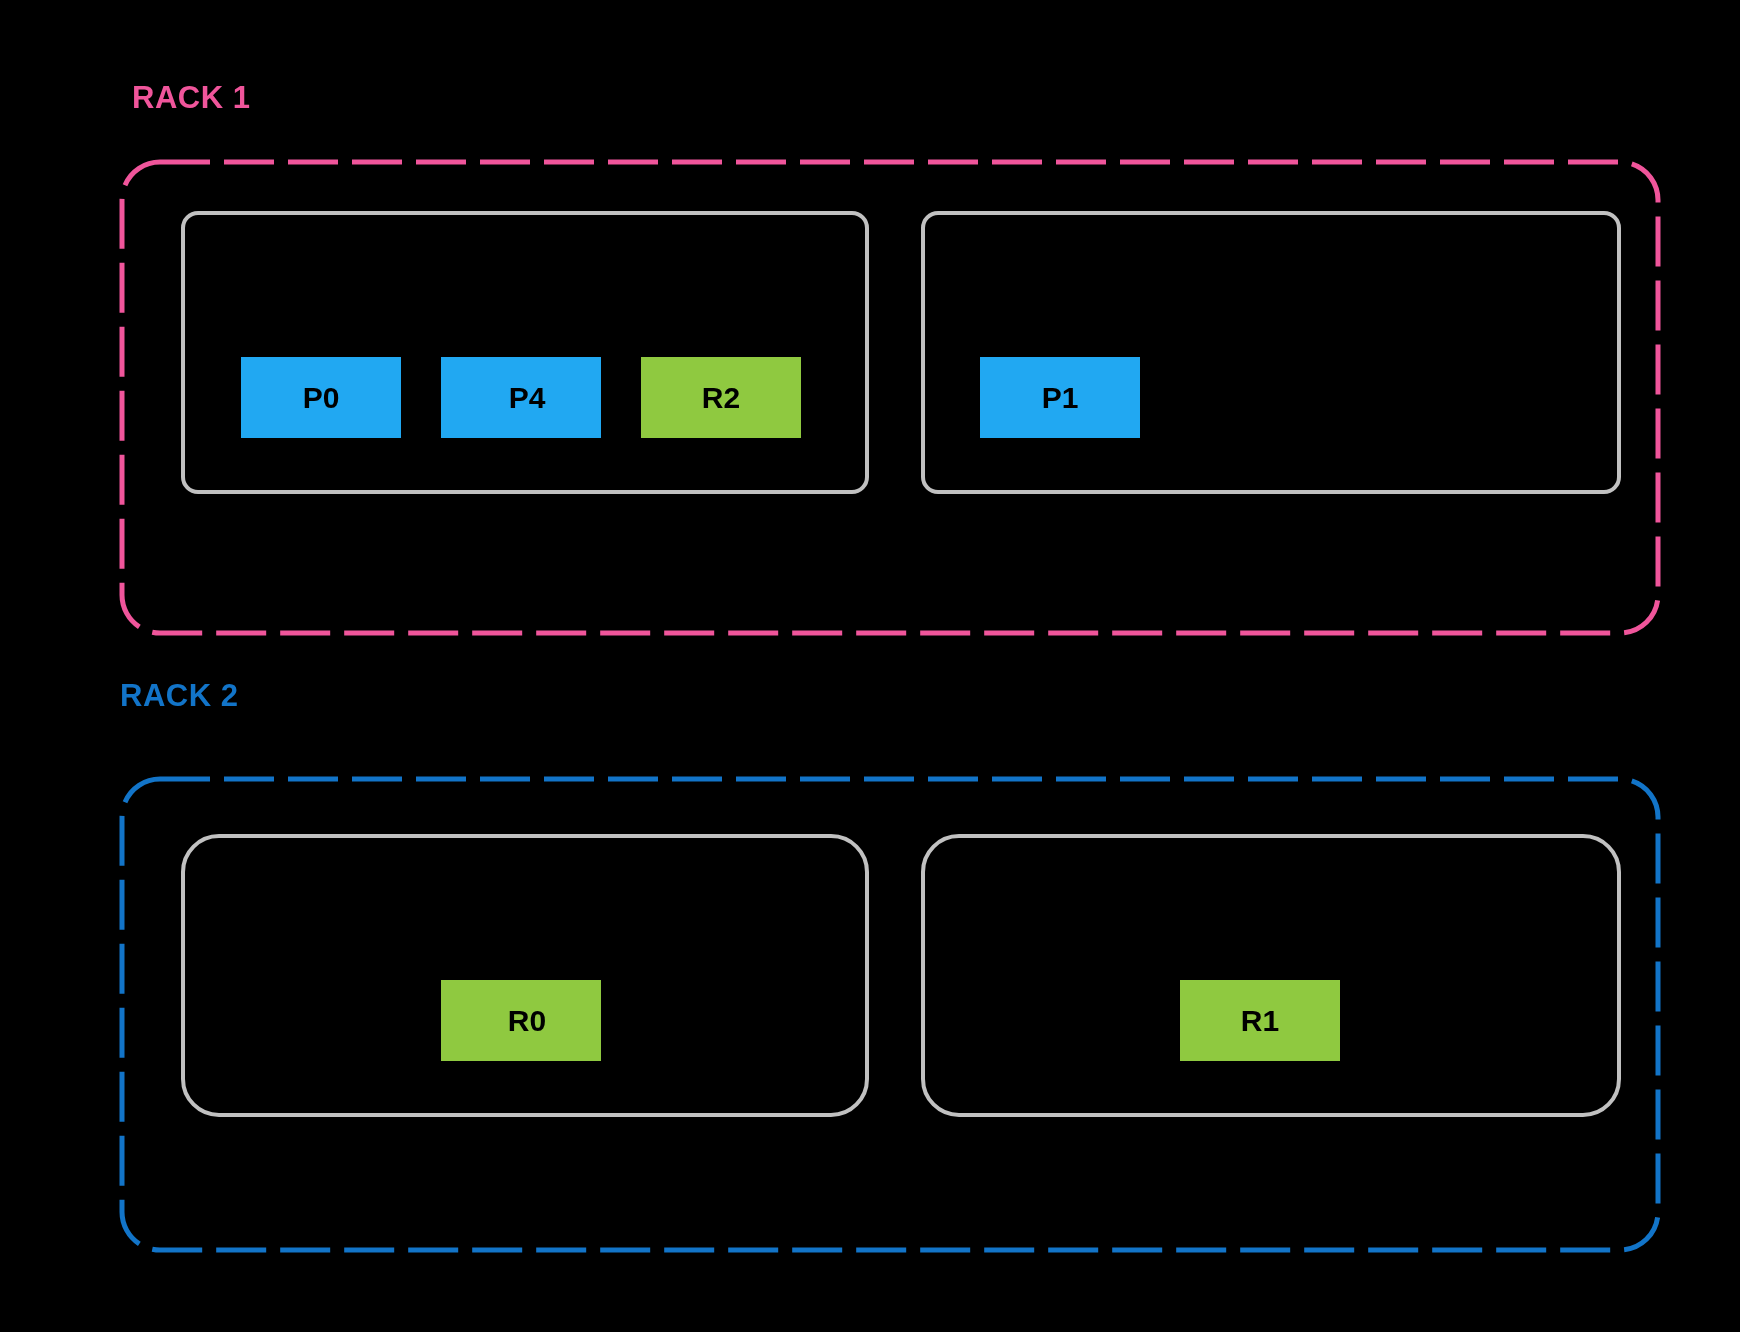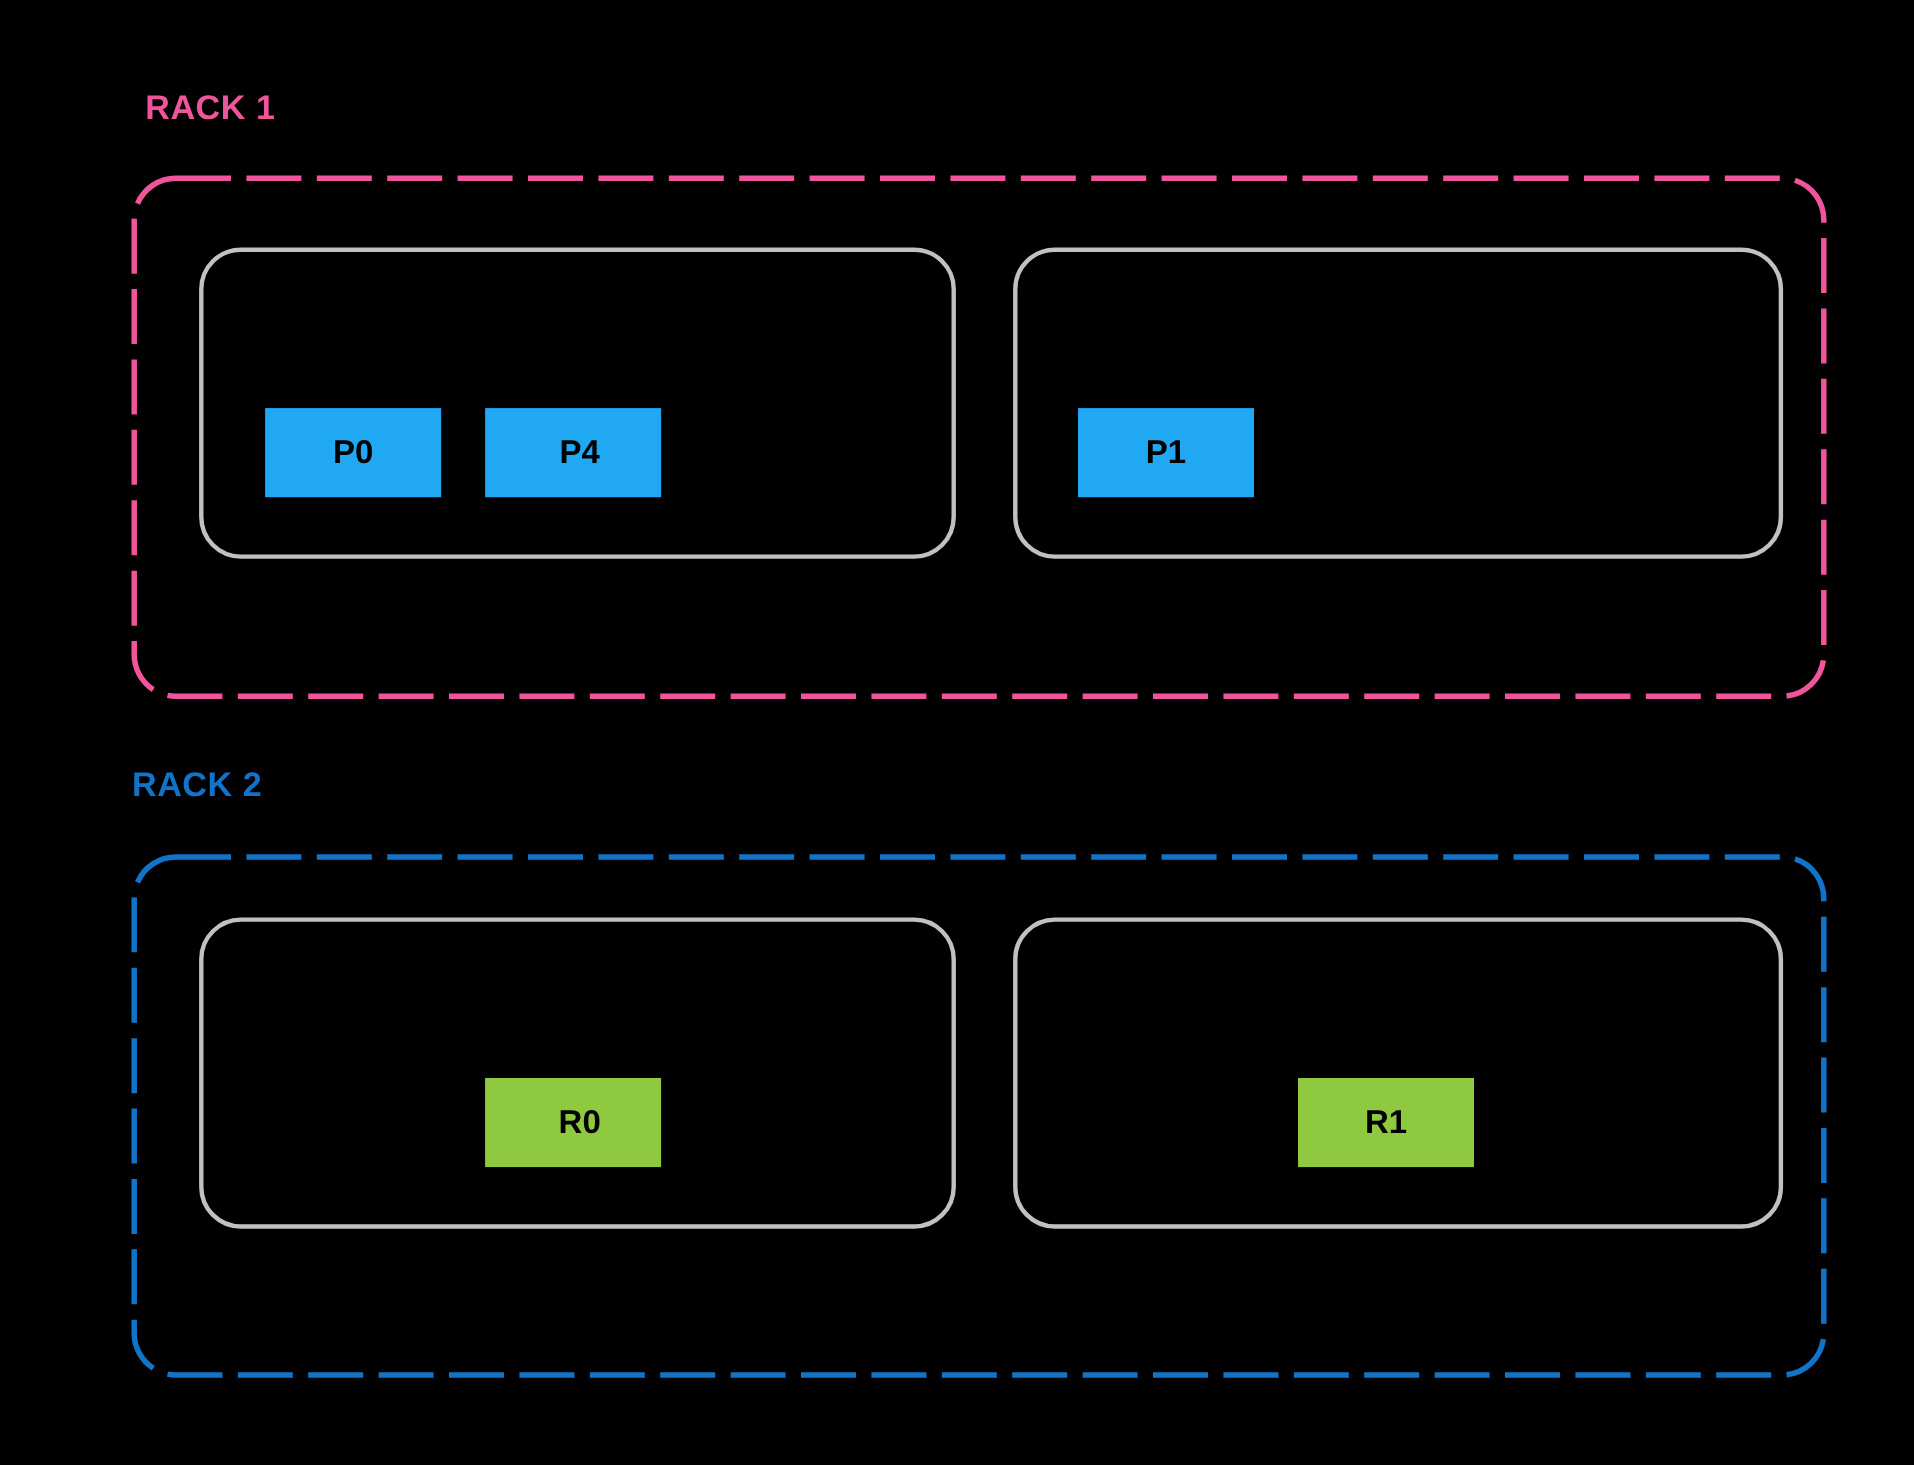--- a/index.html
+++ b/index.html
@@ -24,21 +24,21 @@
   .rack-label {
     position: absolute;
     left: 120px;
     font-size: 31px;
     font-weight: 700;
     line-height: 34px;
     letter-spacing: 0.5px;
     white-space: nowrap;
   }
   .rack-label.rack1 { top: 81px;  color: var(--rack1-accent); margin-left: 12px; }
-  .rack-label.rack2 { top: 697px; color: var(--rack2-accent); }
+  .rack-label.rack2 { top: 679px; color: var(--rack2-accent); }
 
   .boundary-svg { position: absolute; left: 119px; display: block; }
   .boundary-svg.rack1 { top: 159px; }
   .boundary-svg.rack2 { top: 776px; }
   .boundary-rect {
     fill: none;
     stroke-width: 5px;
     stroke-dasharray: 50 14;
     stroke-linecap: butt;
   }
@@ -47,21 +47,21 @@
 
   .node {
     position: absolute;
     height: 283px;
     border: 4px solid var(--node-border);
     border-radius: 38px;
     background: transparent;
   }
   .node.pos-a { left: 181px; width: 688px; }
   .node.pos-b { left: 921px; width: 700px; }
-  .rack1-nodes .node { top: 225px; }
+  .rack1-nodes .node { top: 211px; border-radius: 17px; }
   .rack2-nodes .node { top: 834px; }
 
   .chip {
     position: absolute;
     top: 142px;
     width: 160px;
     height: 81px;
     display: flex;
     align-items: center;
     justify-content: center;
@@ -89,20 +89,23 @@
   </svg>
 
   <div class="rack1-nodes">
     <div class="node pos-a">
       <div class="chip kind-primary slot-0">
         <span>P0</span>
       </div>
       <div class="chip kind-primary slot-1">
         <span>P4</span>
       </div>
+      <div class="chip kind-replica slot-2">
+        <span>R2</span>
+      </div>
     </div>
     <div class="node pos-b">
       <div class="chip kind-primary slot-0">
         <span>P1</span>
       </div>
     </div>
   </div>
 
   <div class="rack-label rack2">RACK 2</div>
 

